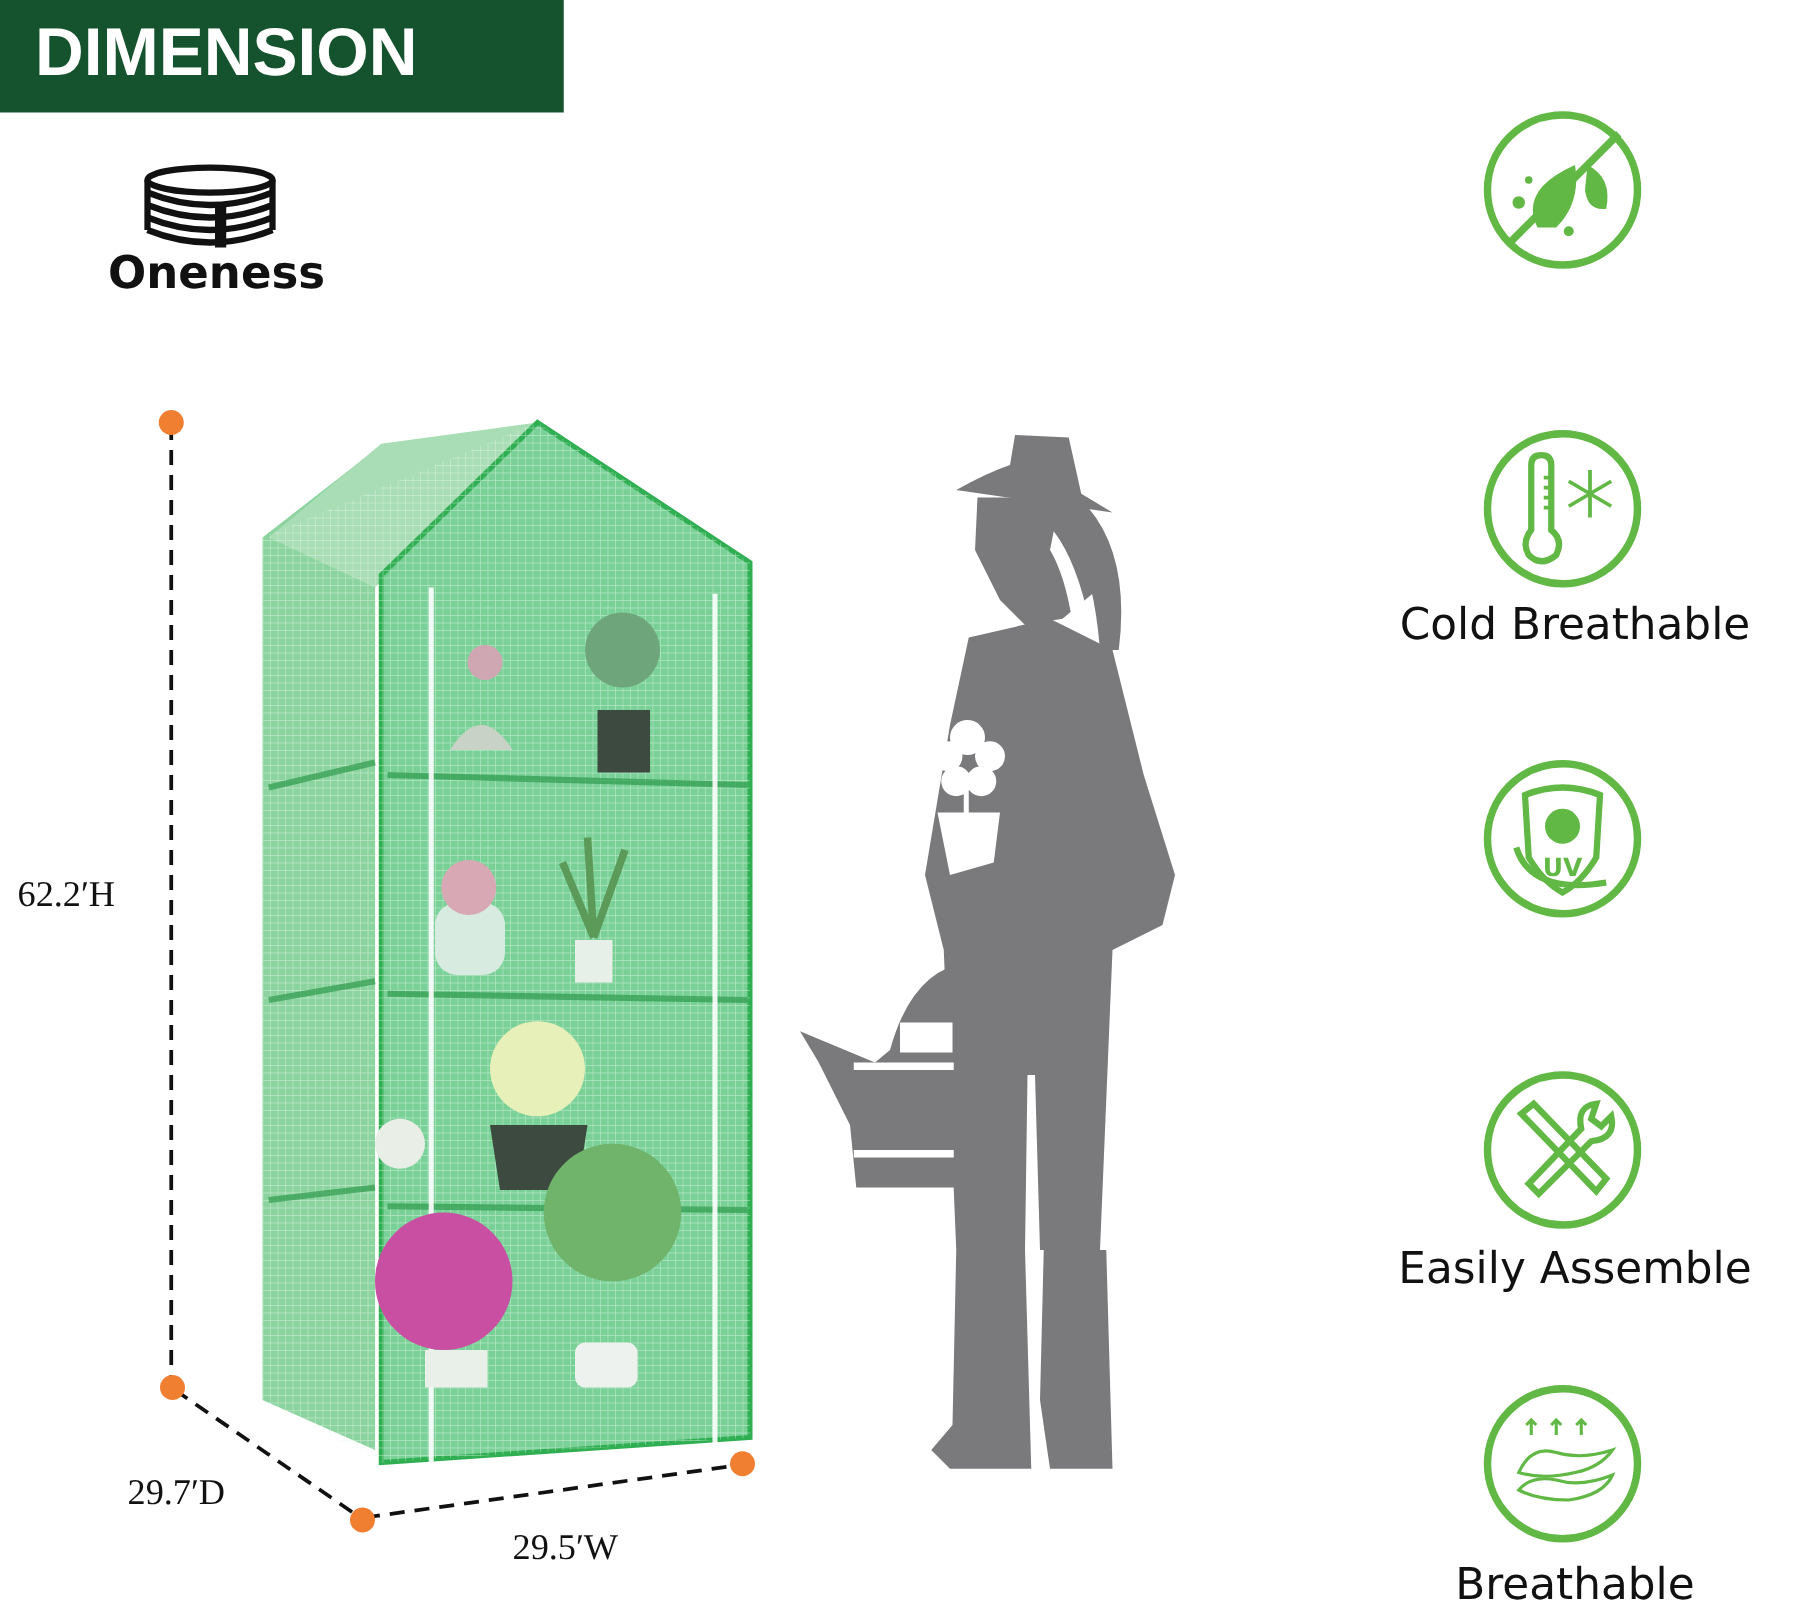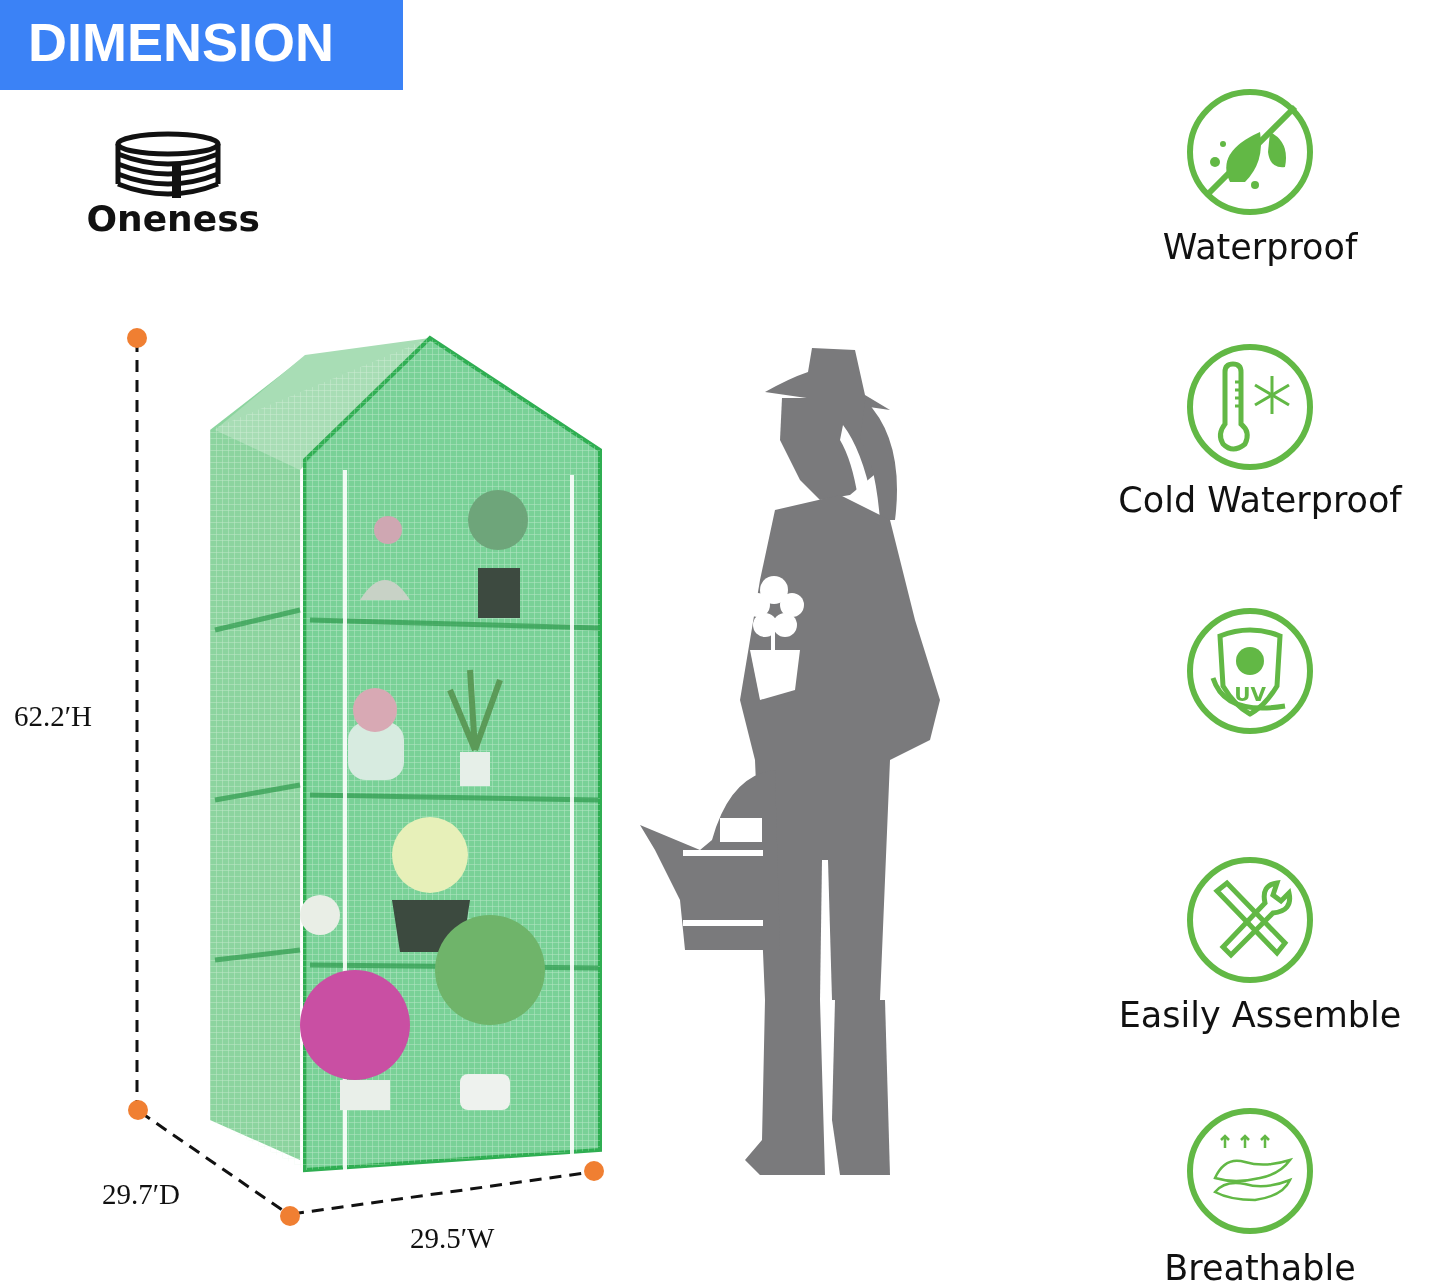--- a/index.html
+++ b/index.html
@@ -1,18 +1,18 @@
 <!DOCTYPE html>
 <html><head>
 <meta charset="utf-8">
 <style>
   html, body { margin: 0; padding: 0; background: #ffffff; }
   body { width: 1445px; height: 1288px; position: relative; overflow: hidden;
          font-family: "DejaVu Sans", sans-serif; }
-  .banner { position: absolute; left: 0; top: 0; width: 403px; height: 90px; background: #3b82f6; }
+  .banner { position: absolute; left: 0; top: 0; width: 451px; height: 90px; background: #14532d; }
   .banner-text { position: absolute; left: 28px; top: 10px; font-family: "Liberation Sans", sans-serif;
                  font-weight: bold; font-size: 54px; color: #ffffff; letter-spacing: 0px; line-height: 64px; }
   .logo { position: absolute; left: 80px; top: 120px; width: 180px; height: 125px; }
   .logo-mark { position: absolute; left: 28px; top: 4px; }
   .logo-text { position: absolute; left: 0; top: 78px; width: 180px; text-align: right;
                font-family: "DejaVu Sans", sans-serif; font-weight: bold; font-size: 36px; color: #111; }
   .figure-layer { position: absolute; left: 0; top: 0; }
   .dim-label { position: absolute; font-family: Liberation Serif, serif; font-size: 29px; color: #111; }
   .feature { position: absolute; left: 1090px; width: 340px; height: 220px; }
   .feature .circle { position: absolute; left: 95px; top: 0; width: 130px; height: 130px; }
@@ -146,38 +146,37 @@
 <div class="feature" style="top:87px;">
   <svg class="circle" viewBox="0 0 130 130">
     <circle cx="65" cy="65" r="60" fill="none" stroke="#62b845" stroke-width="6"></circle>
     <line x1="22" y1="108" x2="110" y2="20" stroke="#62b845" stroke-width="6"></line>
     <path d="M45 95 Q30 65 75 45 Q80 75 60 95 Z" fill="#62b845"></path>
     <path d="M85 45 Q105 55 100 80 Q85 82 83 65 Z" fill="#62b845"></path>
     <circle cx="30" cy="75" r="5" fill="#62b845"></circle>
     <circle cx="38" cy="57" r="3" fill="#62b845"></circle>
     <circle cx="70" cy="98" r="4" fill="#62b845"></circle>
   </svg>
-  <div class="label" style="top:140px;">Waterproof</div>
 </div>
 
 <div class="feature" style="top:342px;">
   <svg class="circle" viewBox="0 0 130 130">
     <circle cx="65" cy="65" r="60" fill="none" stroke="#62b845" stroke-width="6"></circle>
     <path d="M40 30 Q40 22 48 22 Q56 22 56 30 L56 82 Q66 90 60 102 Q48 112 38 102 Q32 92 40 82 Z" fill="none" stroke="#62b845" stroke-width="5"></path>
     <g stroke="#62b845" stroke-width="3">
       <line x1="56" y1="40" x2="50" y2="40"></line>
         <line x1="56" y1="48" x2="50" y2="48"></line>
       <line x1="56" y1="56" x2="50" y2="56"></line>
         <line x1="56" y1="64" x2="50" y2="64"></line>
       <line x1="87" y1="34" x2="87" y2="72"></line>
         <line x1="70" y1="43" x2="104" y2="63"></line>
       <line x1="70" y1="63" x2="104" y2="43"></line>
     </g>
   </svg>
-  <div class="label" style="top:138px;">Cold Waterproof</div>
+  <div class="label" style="top:138px;">Cold Breathable</div>
 </div>
 
 <div class="feature" style="top:606px;">
   <svg class="circle" viewBox="0 0 130 130">
     <circle cx="65" cy="65" r="60" fill="none" stroke="#62b845" stroke-width="6"></circle>
     <path d="M35 30 Q65 18 95 30 L92 80 Q80 100 65 108 Q50 100 38 80 Z" fill="none" stroke="#62b845" stroke-width="5"></path>
     <circle cx="65" cy="55" r="14" fill="#62b845"></circle>
     <text x="65" y="95" text-anchor="middle" font-family="DejaVu Sans, sans-serif" font-weight="bold" font-size="20" fill="#62b845">UV</text>
     <path d="M28 72 Q40 110 100 100" fill="none" stroke="#62b845" stroke-width="5"></path>
   </svg>

